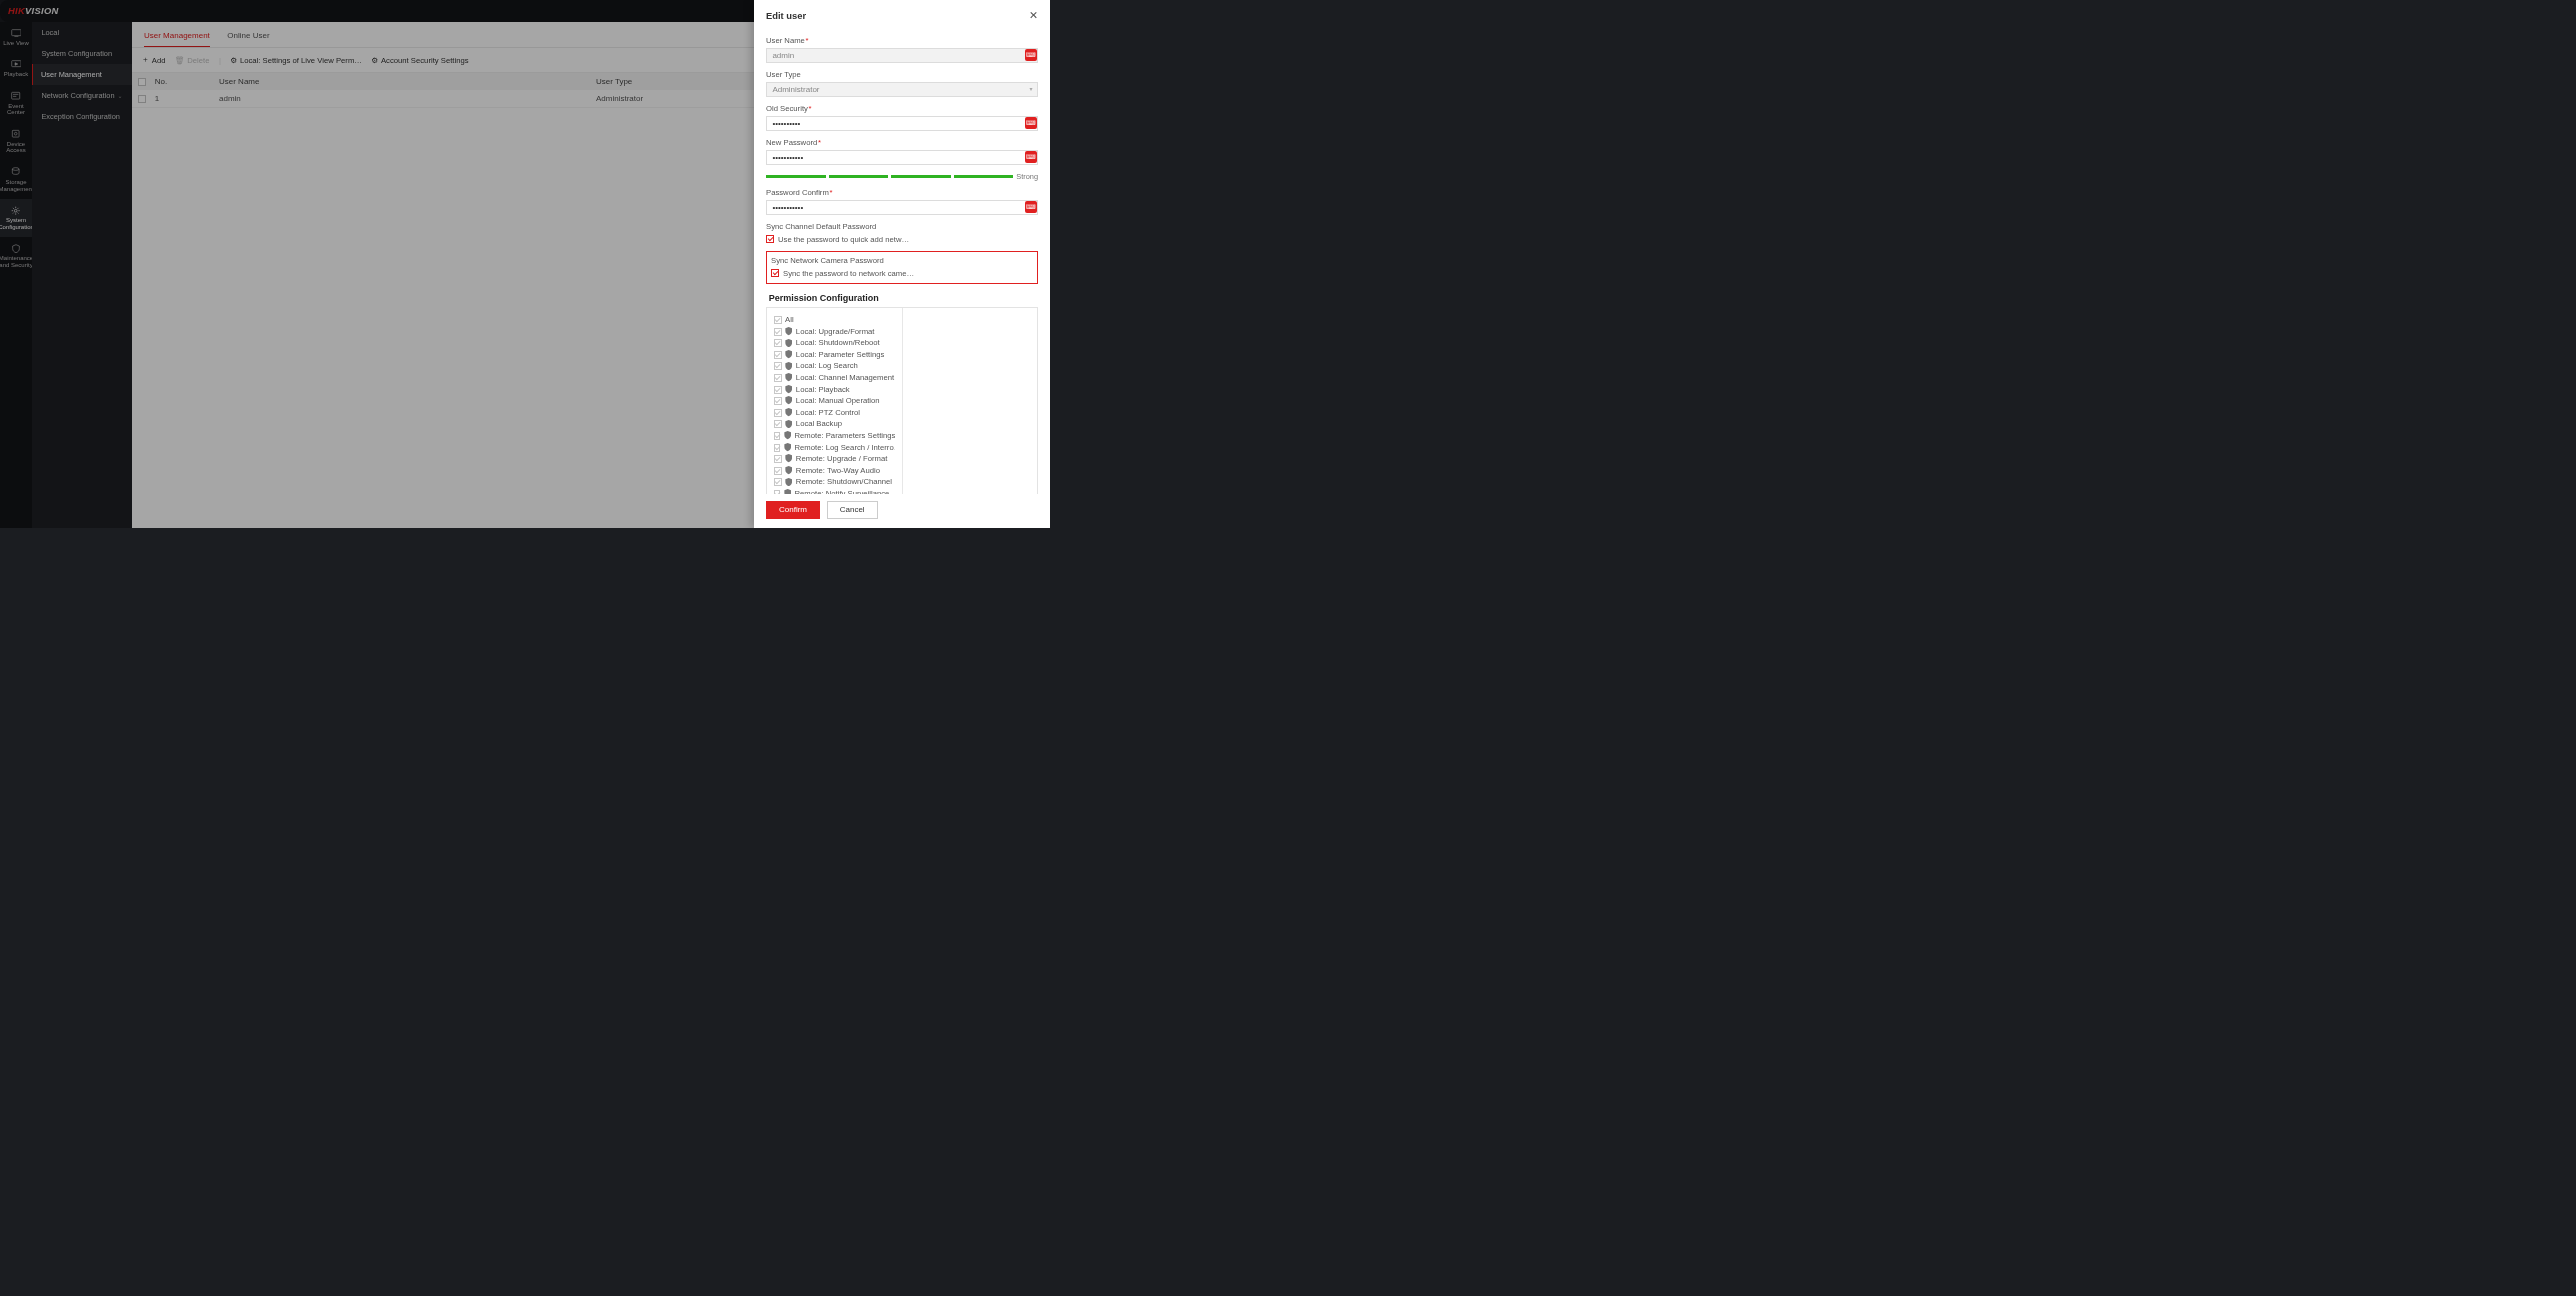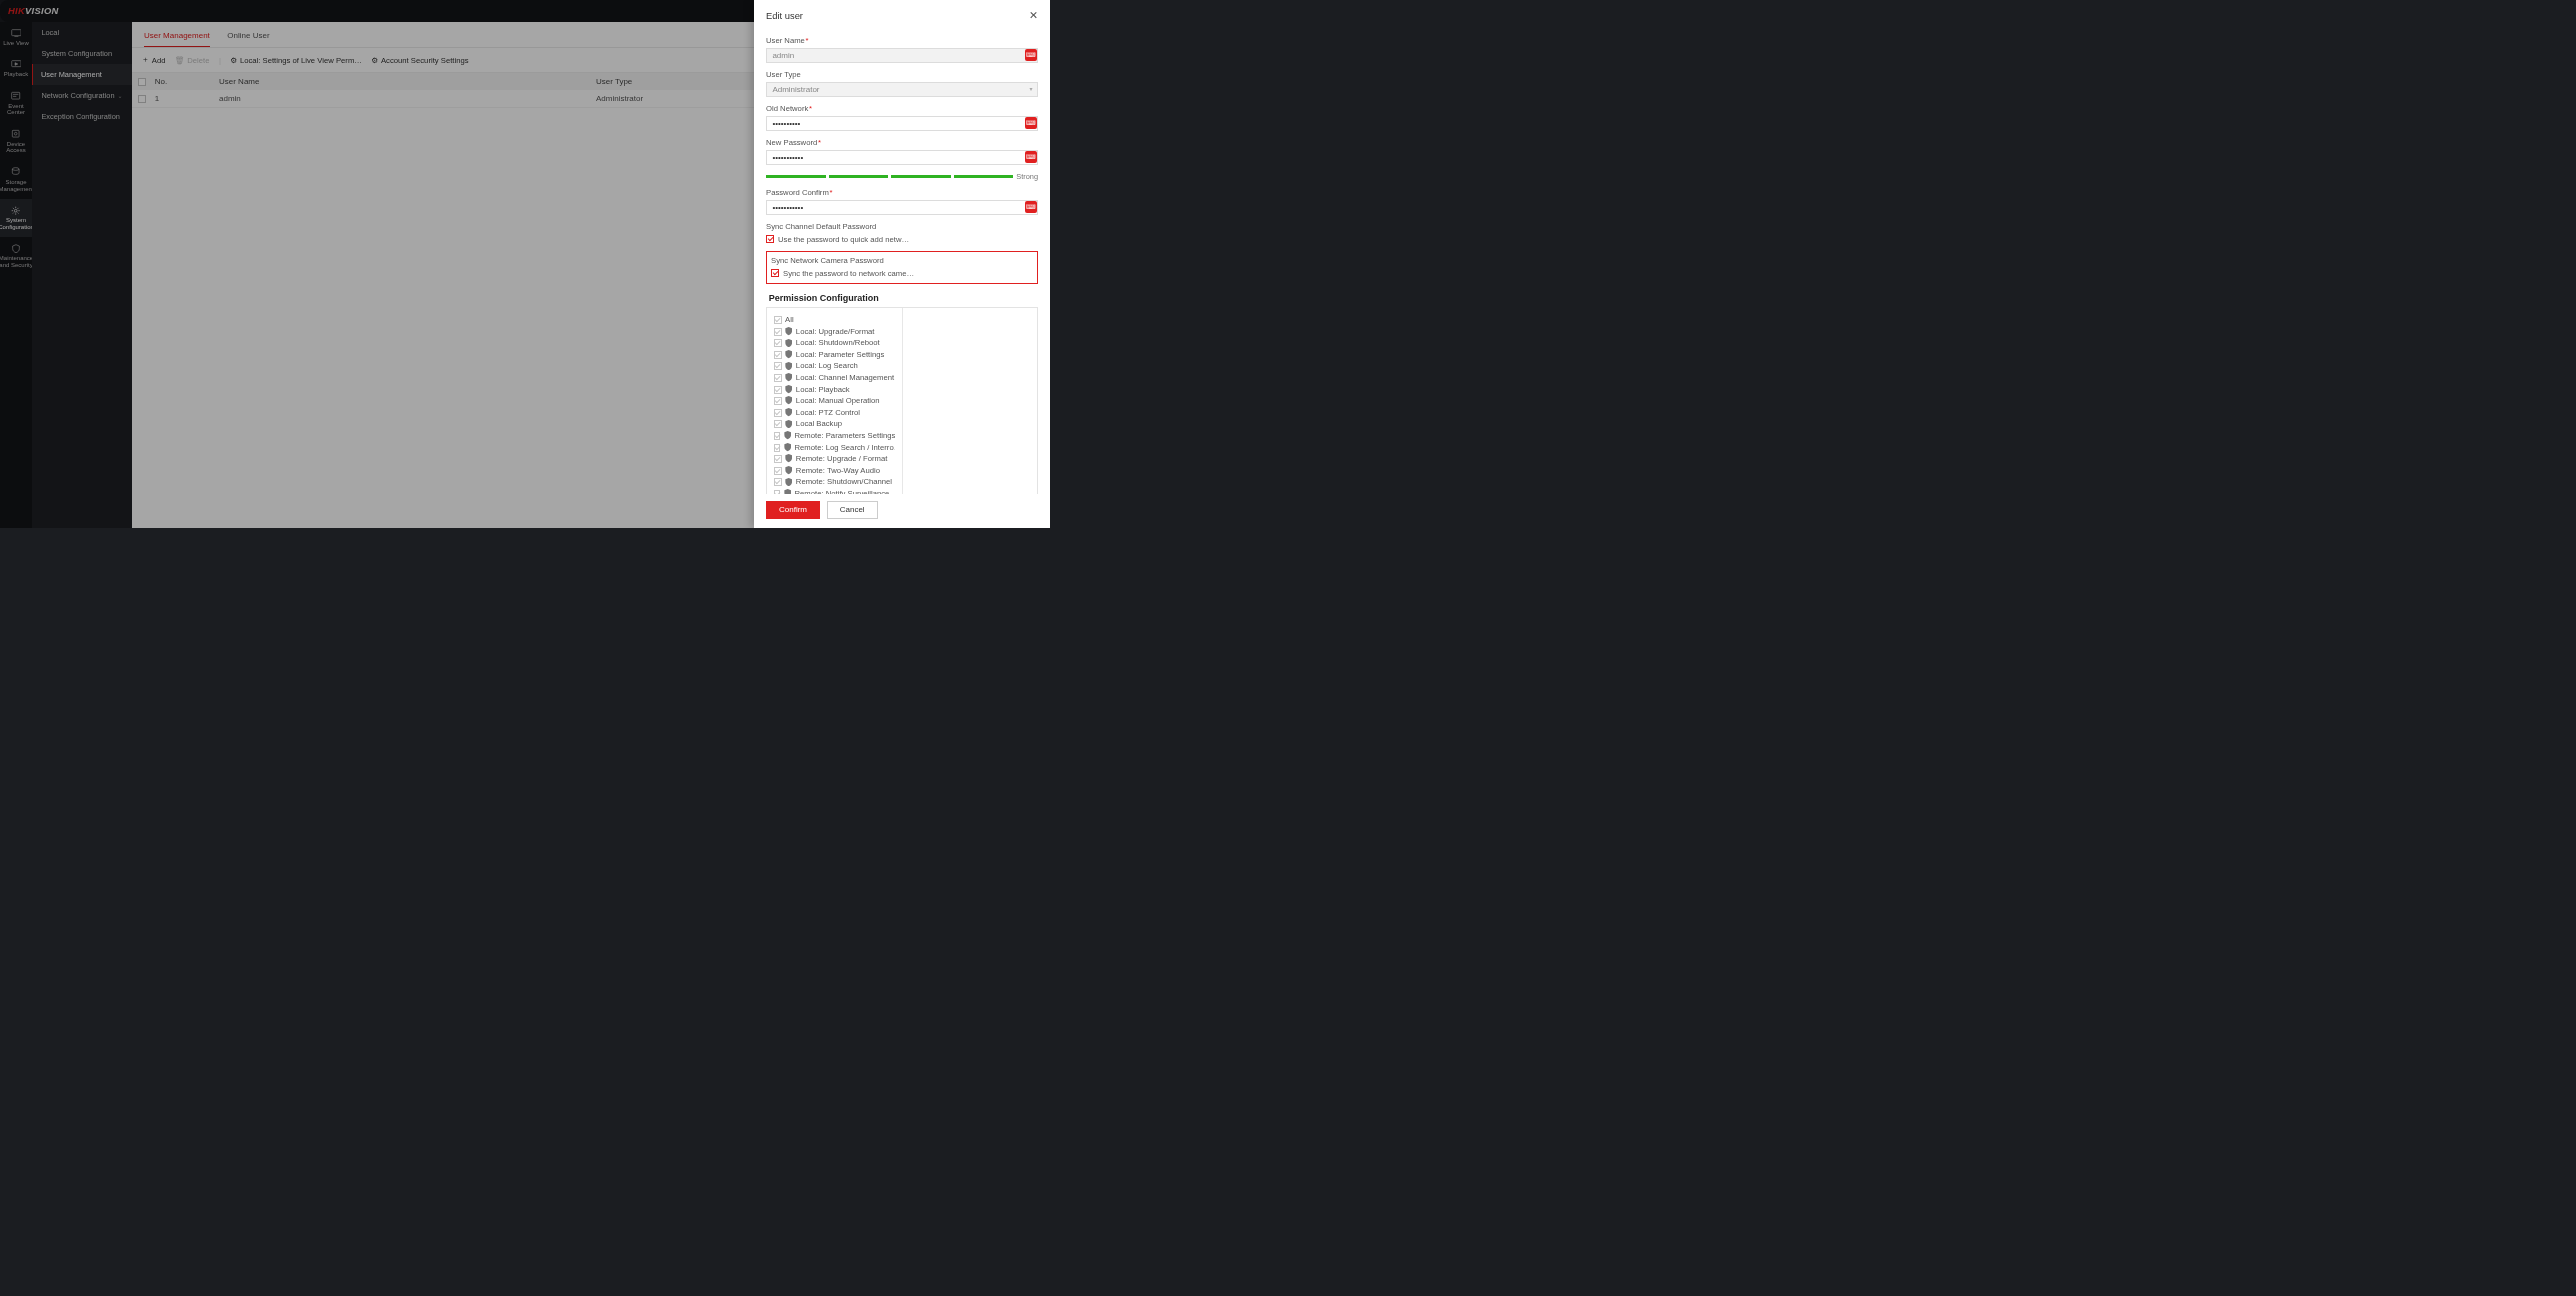--- a/index.html
+++ b/index.html
@@ -44,21 +44,21 @@
   .col-user{ flex:0 0 377px; }
   .col-type{ flex:1; }
   .fake-chk { width:8px; height:8px; border:0.7px solid #c5c5c5; background:#fff; }
 
   
   .overlay { position:absolute; left:0; top:0; right:0; bottom:0; background:rgba(0,0,0,0.35); }
 
   
   .panel { position:absolute; top:0; right:0; width:296px; height:100%; background:#fff; color:#333; display:flex; flex-direction:column; box-shadow:-2.7px 0 8px rgba(0,0,0,0.2); }
   .panel-head { display:flex; justify-content:space-between; align-items:center; padding:9.4px 12px 2.7px; }
-  .panel-title { font-size:9.4px; font-weight:normal; }
+  .panel-title { font-size:9.4px; font-weight:bold; }
   .close-x { font-size:10.8px; color:#555; cursor:pointer; }
 
   .panel-body { flex:1; overflow-y:auto; padding:4px 12px 8px; }
   .field { margin-top:6.7px; }
   .flabel { font-size:7.7px; color:#555; }
   .req { color:#e02020; margin-left:0.7px; }
   .finput-wrap { position:relative; margin-top:3.4px; }
   .finput { width:100%; height:15px; border:0.7px solid #dcdcdc; padding:0 17.5px 0 5.4px; font-size:8px; color:#333; background:#fff; }
   .finput.readonly { background:#f2f2f2; color:#888; }
   .fsuffix { position:absolute; right:1.3px; top:0.7px; width:12px; height:12px; border-radius:2px; background:#e02020; color:#fff; font-size:6.7px; display:flex; align-items:center; justify-content:center; cursor:pointer; }
@@ -255,21 +255,21 @@
 
     <div class="field">
       <div class="flabel"><span>User Type</span></div>
       <div class="finput-wrap">
         <input class="finput readonly" readonly="" value="Administrator" style="">
         <div style="position:absolute; right:5.4px; top:2.7px; color:#aaa; font-size:6px; cursor:pointer;">▾</div>
       </div>
     </div>
 
     <div class="field">
-      <div class="flabel"><span>Old Network</span><span class="req">*</span></div>
+      <div class="flabel"><span>Old Security</span><span class="req">*</span></div>
       <div class="finput-wrap">
         <input class="finput" type="text" value="••••••••••" style="">
         <div class="fsuffix">⌨</div>
       </div>
     </div>
 
     <div class="field">
       <div class="flabel"><span>New Password</span><span class="req">*</span></div>
       <div class="finput-wrap">
         <input class="finput" type="text" value="•••••••••••" style="">

